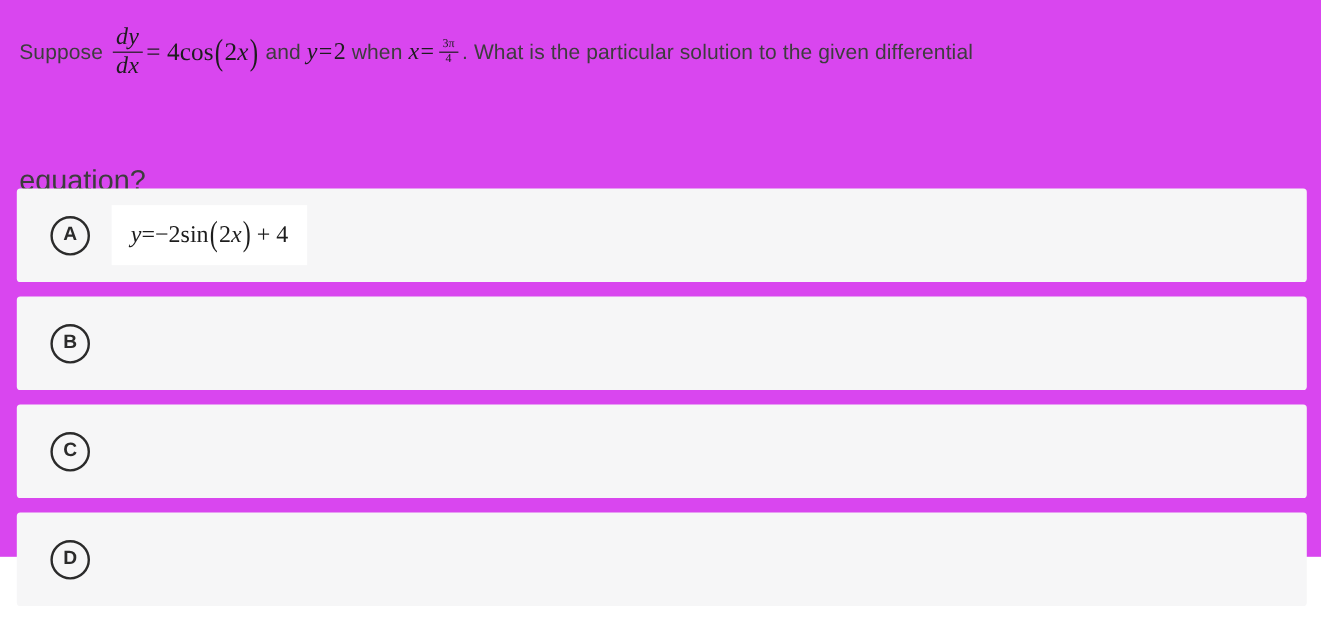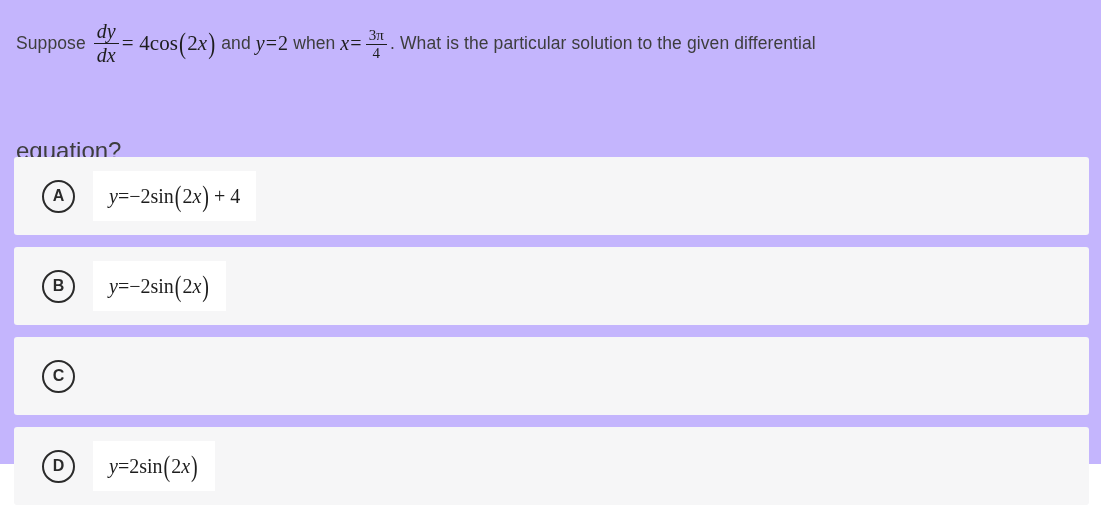--- a/index.html
+++ b/index.html
@@ -12,21 +12,21 @@
     height: 532px;
     font-family: "Liberation Sans", sans-serif;
     color: #3d3d3d;
     overflow: hidden;
   }
 
   .page {
     position: relative;
     width: 1101px;
     height: 464px;
-    background: #c4b5fd;
+    background: #d946ef;
   }
 
   
   .question {
     position: absolute;
     left: 16px;
     top: 20px;
     width: 1060px;
     font-size: 17.5px;
     line-height: 44px;
@@ -89,21 +89,21 @@
   }
   .frac .bot {
     display: block;
     padding: 1px 3px 0 3px;
   }
 
   .stem-dydx { font-size: 21px; font-weight: 400; }
   .stem-dydx .frac { font-size: 20px; }
   .stem-rhs { font-size: 21px; }
   .stem-small { font-size: 20px; }
-  .frac-3pi { font-size: 15px; }
+  .frac-3pi { font-size: 10px; }
 
   .line2 {
     position: absolute;
     left: 16px;
     top: 105px;
     font-size: 24px;
     color: #3d3d3d;
     margin-top: 32px;
   }
 
@@ -189,30 +189,24 @@
 
     <div class="option-row">
       <div class="badge">A</div>
       <div class="answer-box">
         <span class="answer-math"><span class="var" style="font-style:italic">y</span><span class="op">=</span><span class="op">−</span><span>2sin</span><span class="paren">(</span><span>2<span style="font-style:italic">x</span></span><span class="paren">)</span><span class="op" style="margin-left:4px">+ 4</span></span>
       </div>
     </div>
 
     <div class="option-row">
       <div class="badge">B</div>
-      <div class="answer-box">
-        <span class="answer-math"><span class="var" style="font-style:italic">y</span><span class="op">=</span><span class="op">−</span><span>2sin</span><span class="paren">(</span><span>2<span style="font-style:italic">x</span></span><span class="paren">)</span><span class="op"></span></span>
-      </div>
     </div>
 
     <div class="option-row">
       <div class="badge">C</div>
     </div>
 
     <div class="option-row">
       <div class="badge">D</div>
-      <div class="answer-box">
-        <span class="answer-math"><span class="var" style="font-style:italic">y</span><span class="op">=</span><span class="op"></span><span>2sin</span><span class="paren">(</span><span>2<span style="font-style:italic">x</span></span><span class="paren">)</span><span class="op"></span></span>
-      </div>
     </div>
 
   </div>
 </div>
 
 </body></html>

